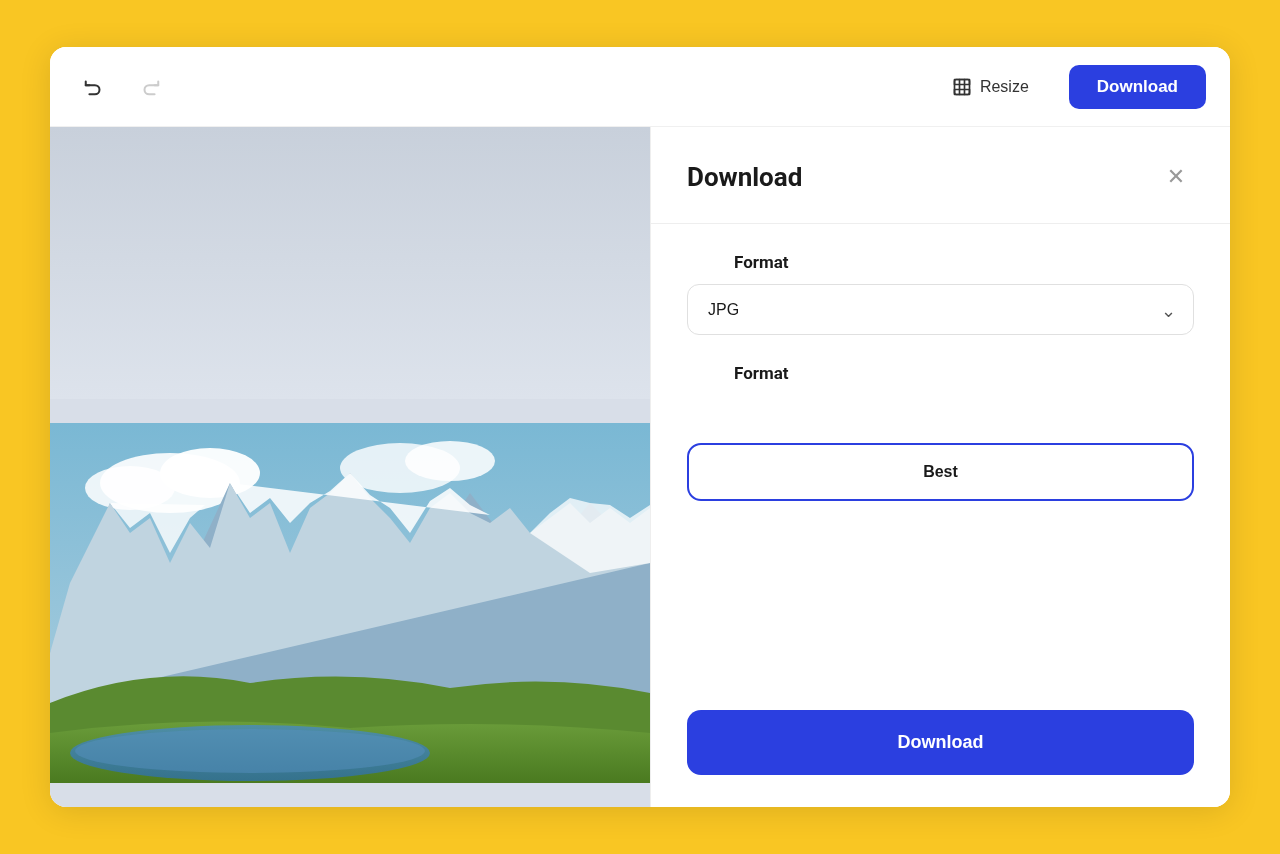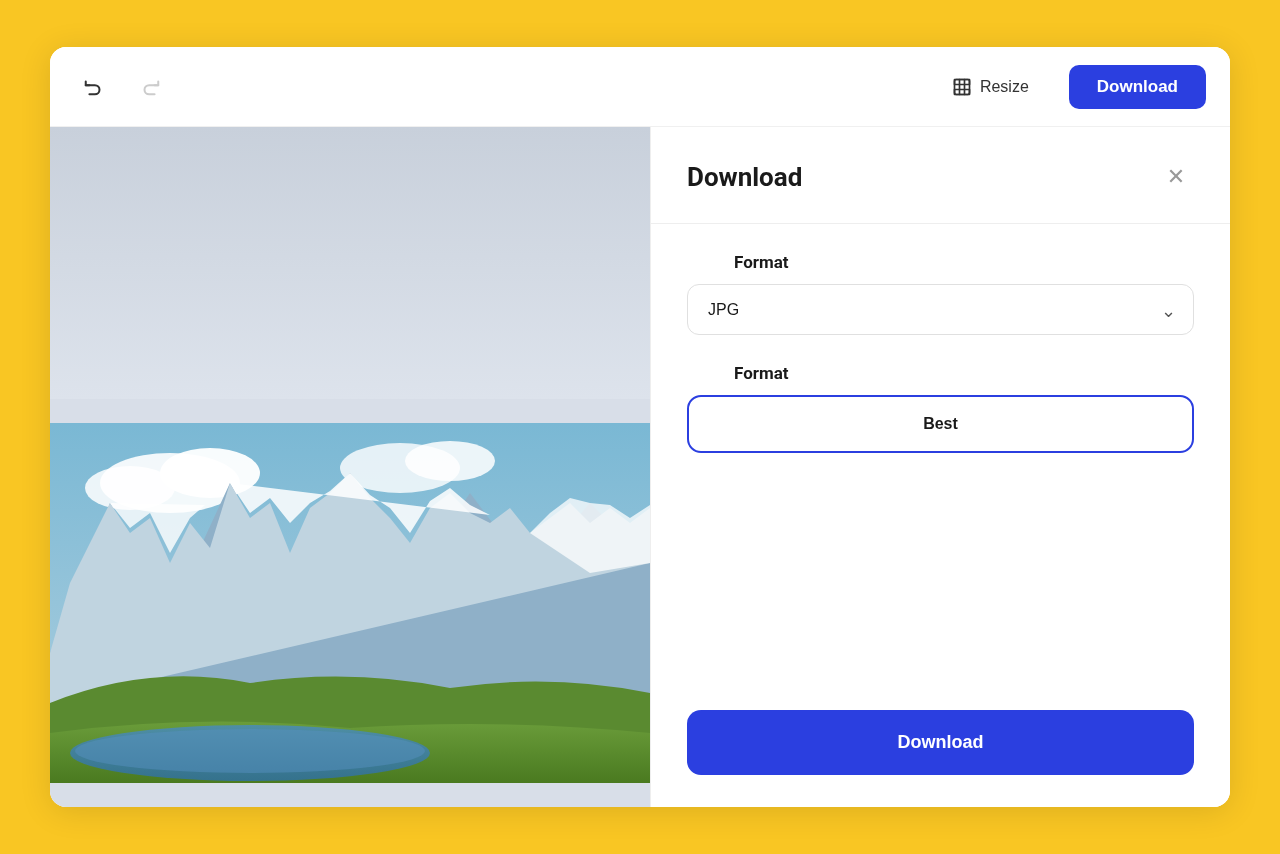--- a/index.html
+++ b/index.html
@@ -220,20 +220,21 @@
       padding: 18px 10px;
       border: 2px solid #e0e0e0;
       border-radius: 14px;
       background: #ffffff;
       font-size: 16px;
       font-weight: 700;
       color: #1a1a1a;
       cursor: pointer;
       text-align: center;
       transition: border-color 0.15s;
+      margin-top: 48px;
     }
 
     .quality-btn.selected {
       border-color: #2B3FE0;
       color: #1a1a1a;
     }
 
     
     .download-btn-main {
       width: 100%;

